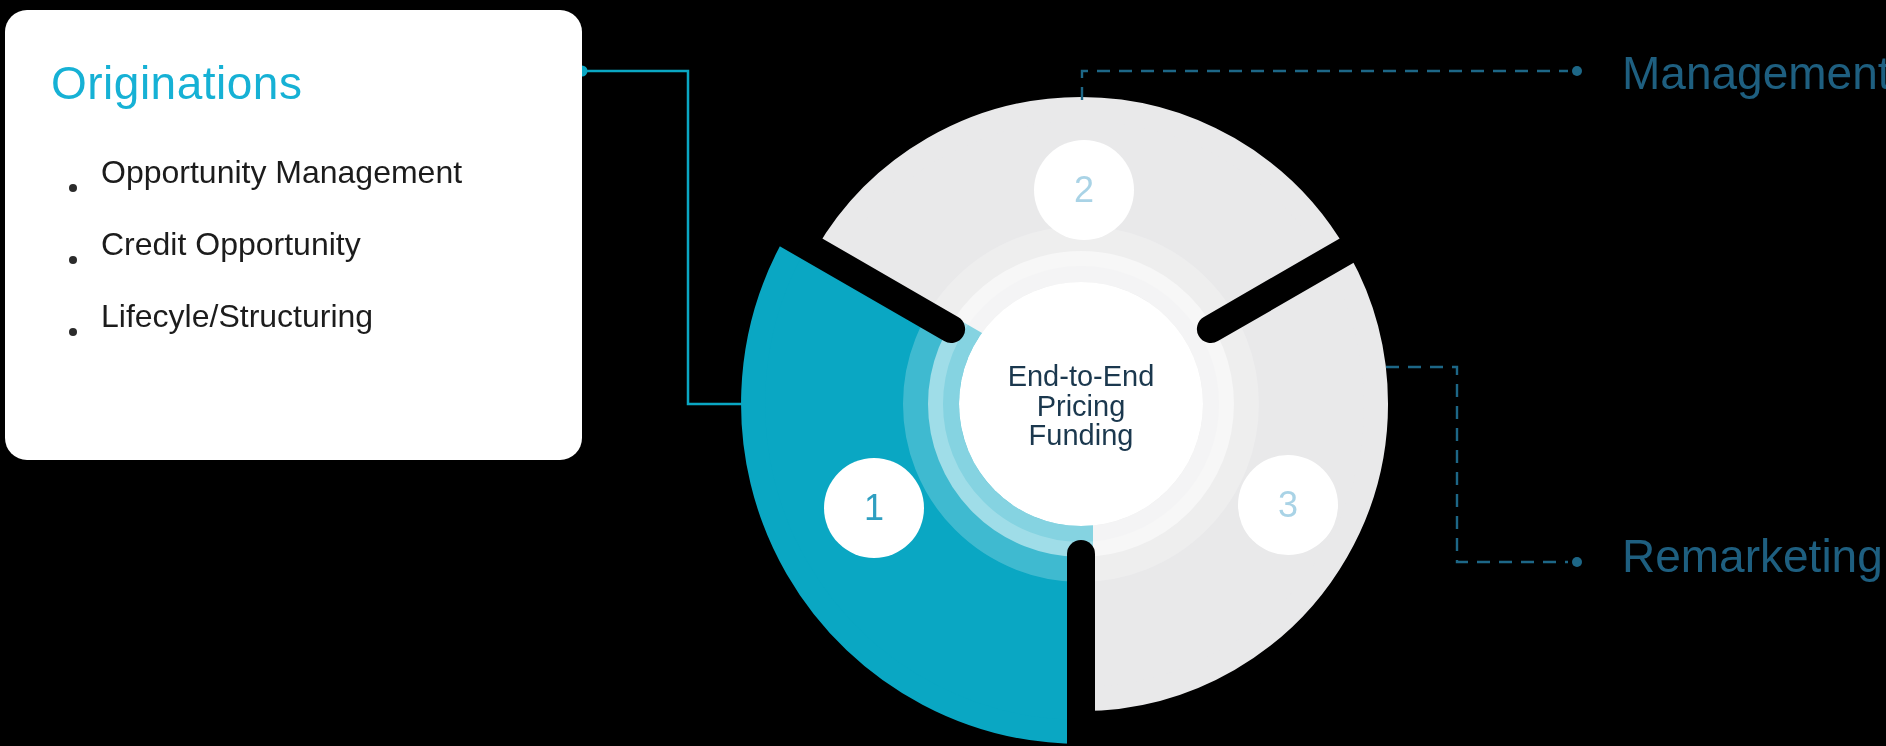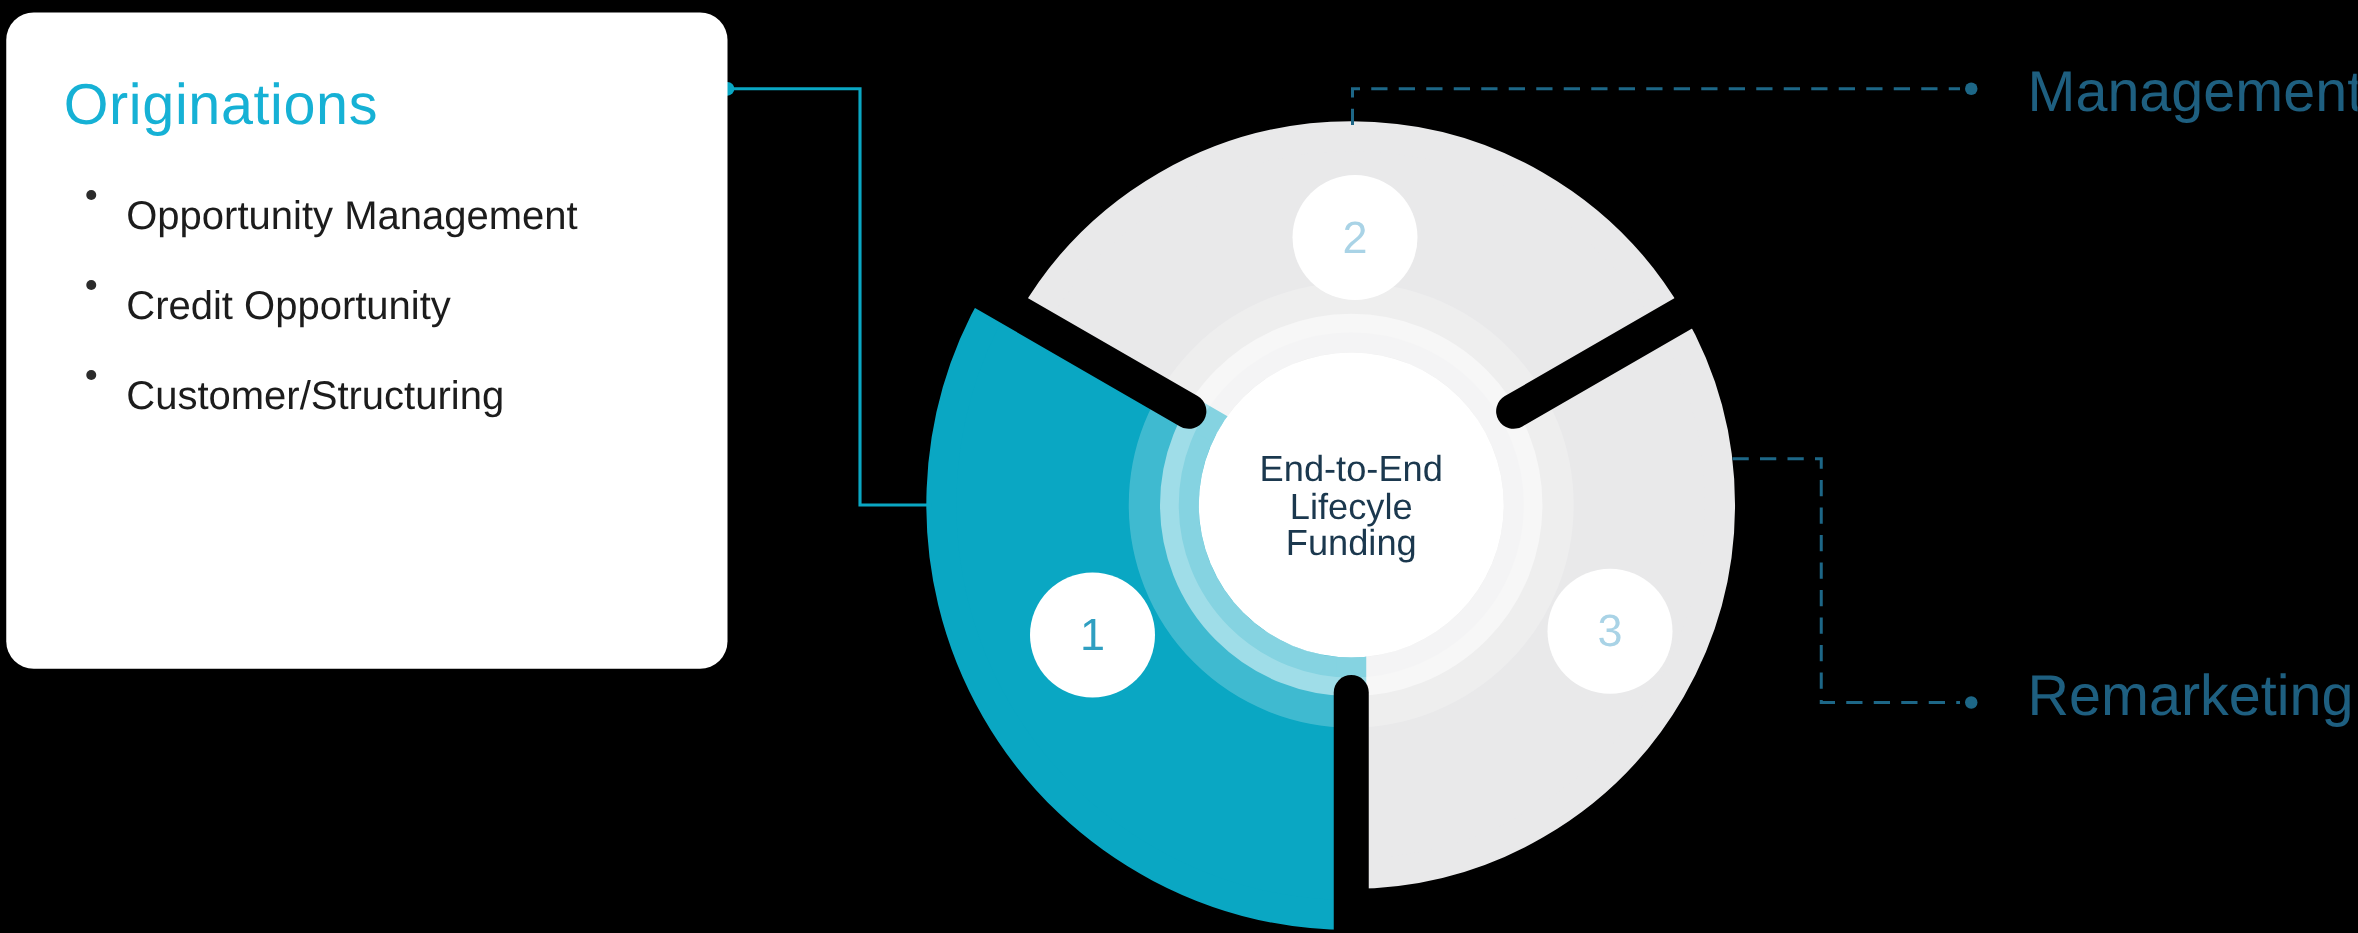--- a/index.html
+++ b/index.html
@@ -3,28 +3,28 @@
 <meta charset="utf-8">
 <style>
   * { margin:0; padding:0; box-sizing:border-box; }
   html,body { width:1886px; height:746px; background:#000; overflow:hidden;
               font-family:"Liberation Sans", sans-serif; }
   .stage { position:relative; width:1886px; height:746px; }
 
   svg.diagram { position:absolute; left:0; top:0; }
 
   
-  .card { position:absolute; left:5px; top:10px; width:577px; height:525px;
+  .card { position:absolute; left:5px; top:10px; width:577px; height:450px;
           background:#ffffff; border-radius:22px; }
   .card-title { position:absolute; left:46px; top:48px; font-size:46px;
                 line-height:50px; color:#16b1d5; letter-spacing:0.5px; }
   .card-list { position:absolute; left:64px; top:142px; list-style:none; }
   .card-list li { height:40px; line-height:40px; margin-bottom:32px;
                   font-size:32px; color:#1c1c1c; white-space:nowrap;
-                  display:flex; align-items:flex-start; }
+                  display:flex; align-items:flex-end; }
   .bullet-dot { display:inline-block; width:8px; height:8px; border-radius:50%;
                 background:#2b2b2b; margin-right:24px; flex:0 0 auto; }
 
   
   .center-label { position:absolute; left:961px; top:362px; width:240px;
                   text-align:center; font-size:29px; line-height:29.5px;
                   color:#1b384e; }
   .num-circle { position:absolute; width:100px; height:100px; border-radius:50%;
                 background:#ffffff; display:flex; align-items:center;
                 justify-content:center; font-size:36px; }
@@ -77,38 +77,38 @@
   </div>
   <div class="num-circle num-2">
     <span>2</span>
   </div>
   <div class="num-circle num-3">
     <span>3</span>
   </div>
 
   <div class="center-label">
     <div>End-to-End</div>
-    <div>Lifecyle</div>
+    <div>Pricing</div>
     <div>Funding</div>
   </div>
 
   <div class="card">
     <div class="card-title">Originations</div>
     <ul class="card-list">
       <li>
         <span class="bullet-dot"></span>
         <span>Opportunity Management</span>
       </li>
       <li>
         <span class="bullet-dot"></span>
         <span>Credit Opportunity</span>
       </li>
       <li>
         <span class="bullet-dot"></span>
-        <span>Customer/Structuring</span>
+        <span>Lifecyle/Structuring</span>
       </li>
     </ul>
   </div>
 
   <div class="callout callout-servicing">Management</div>
   <div class="callout callout-remarketing">Remarketing</div>
 
 </div>
 
 </body></html>

